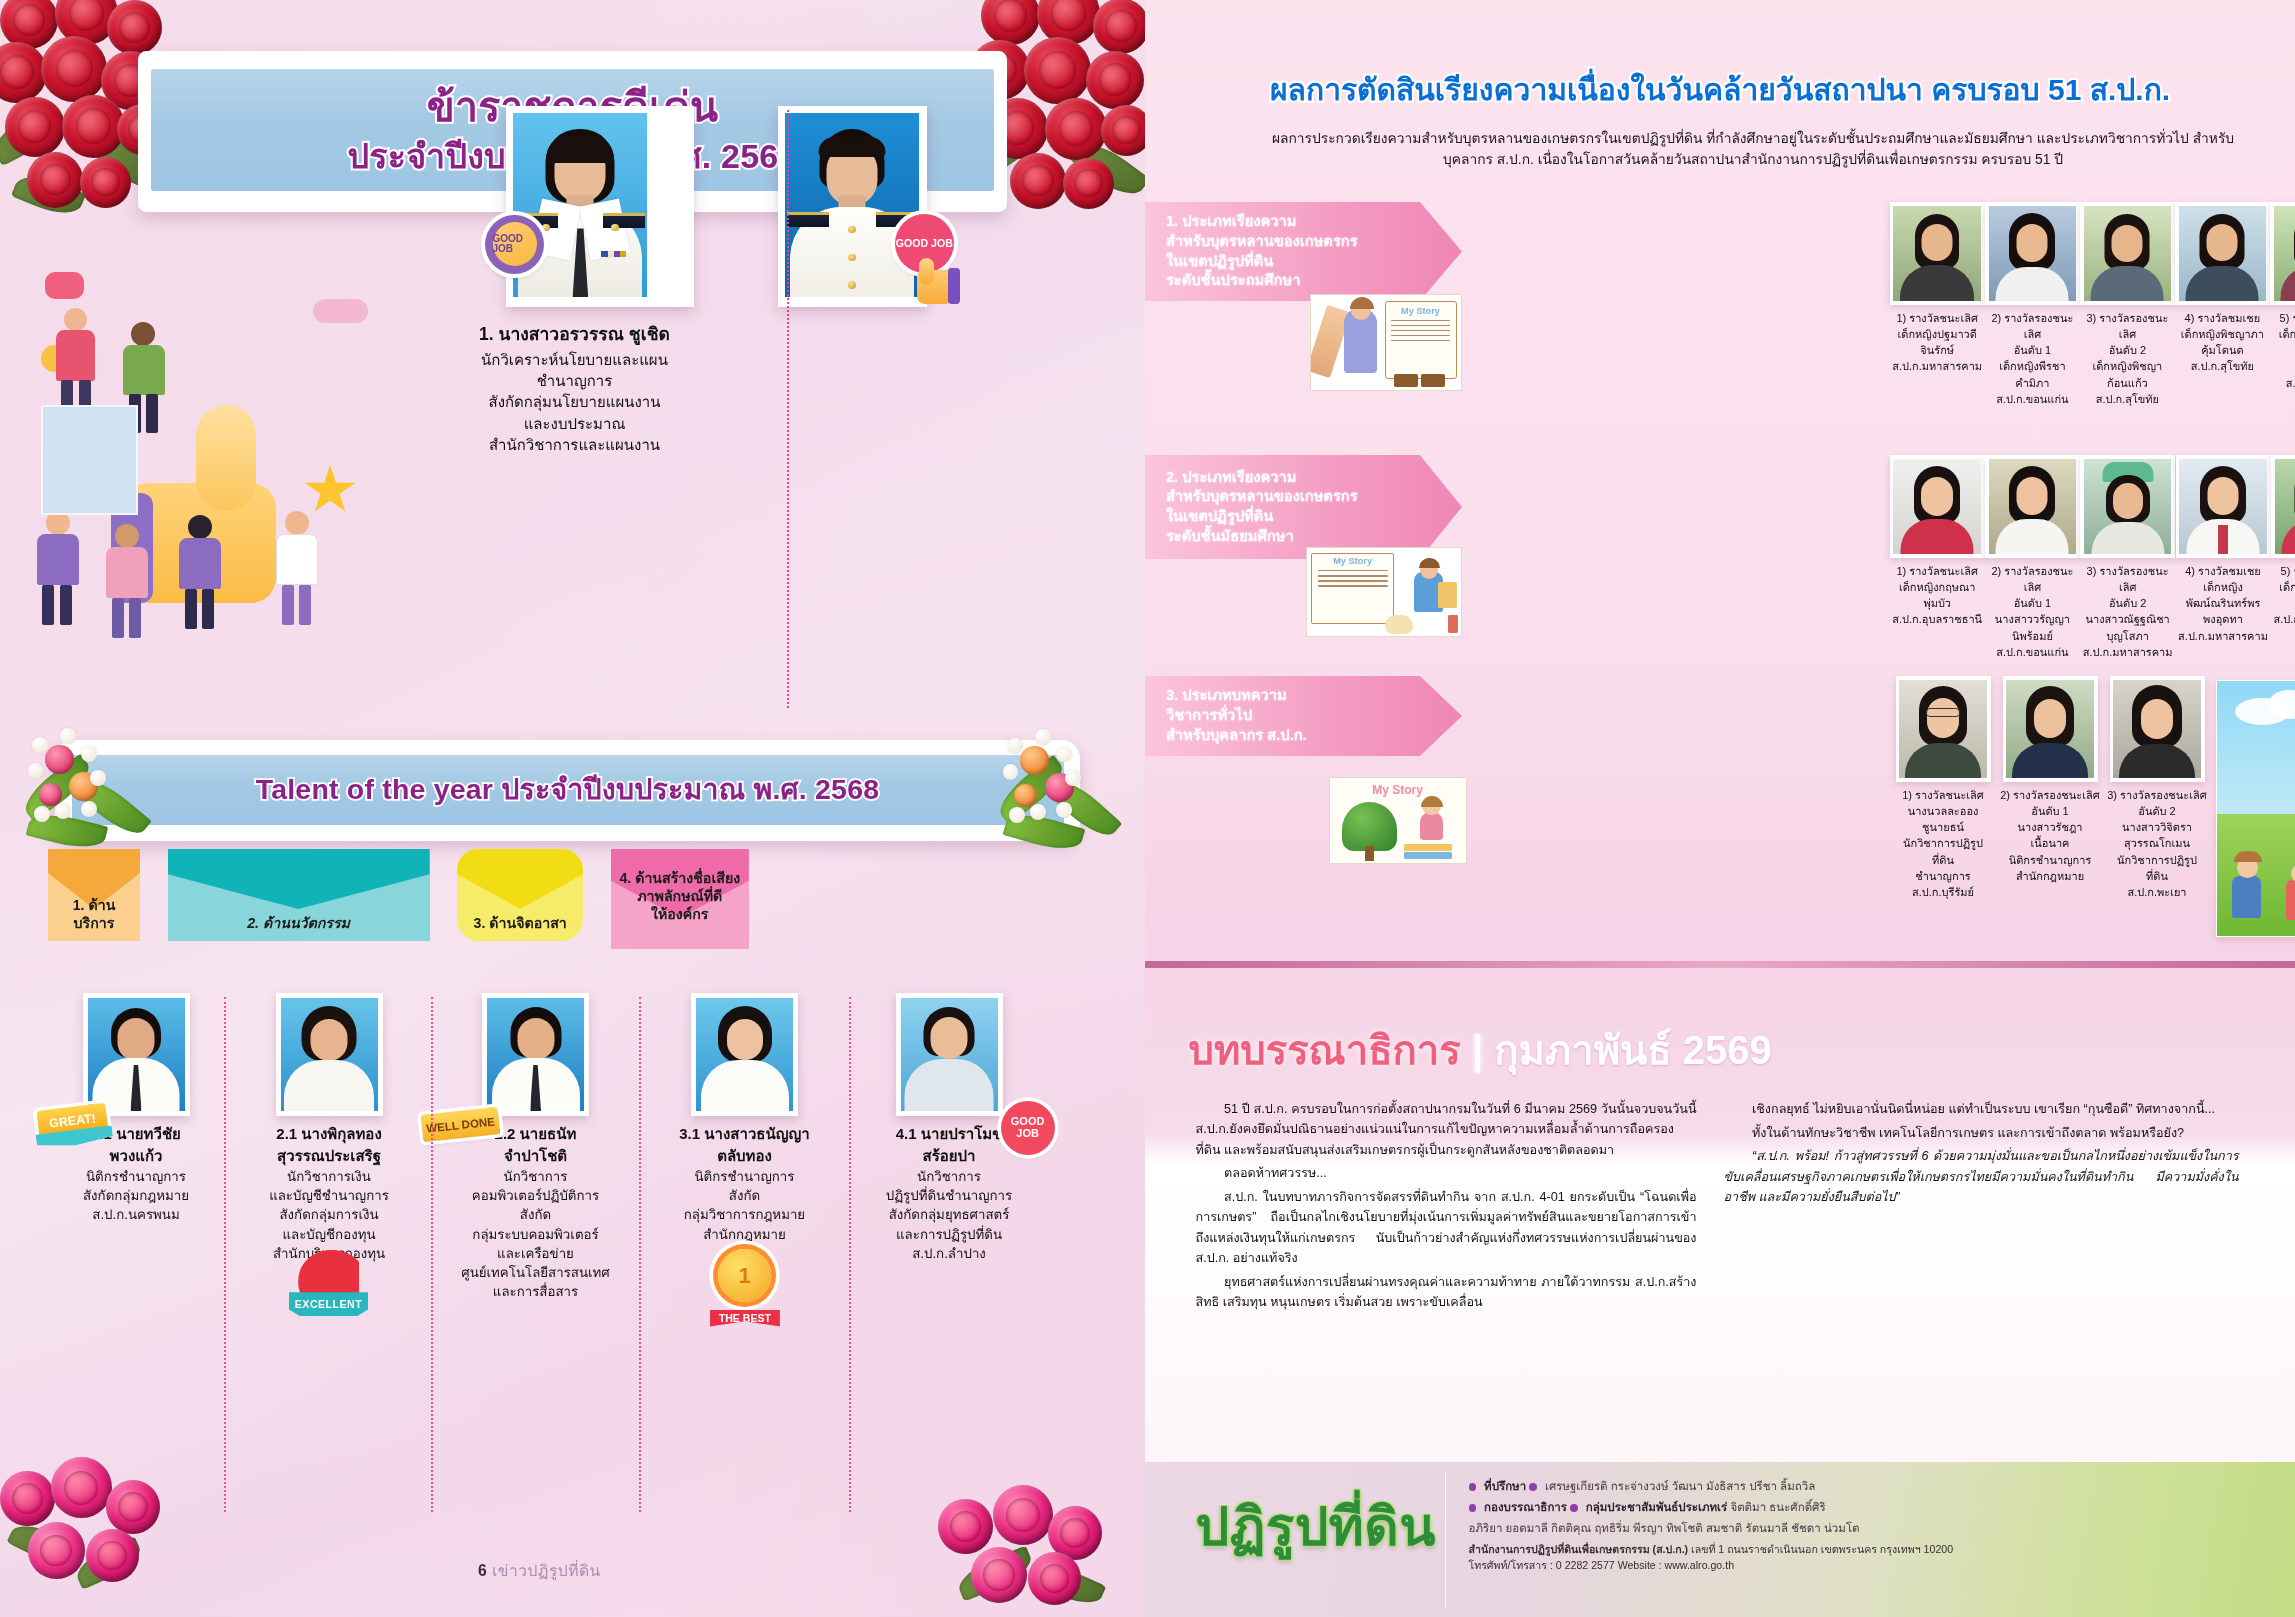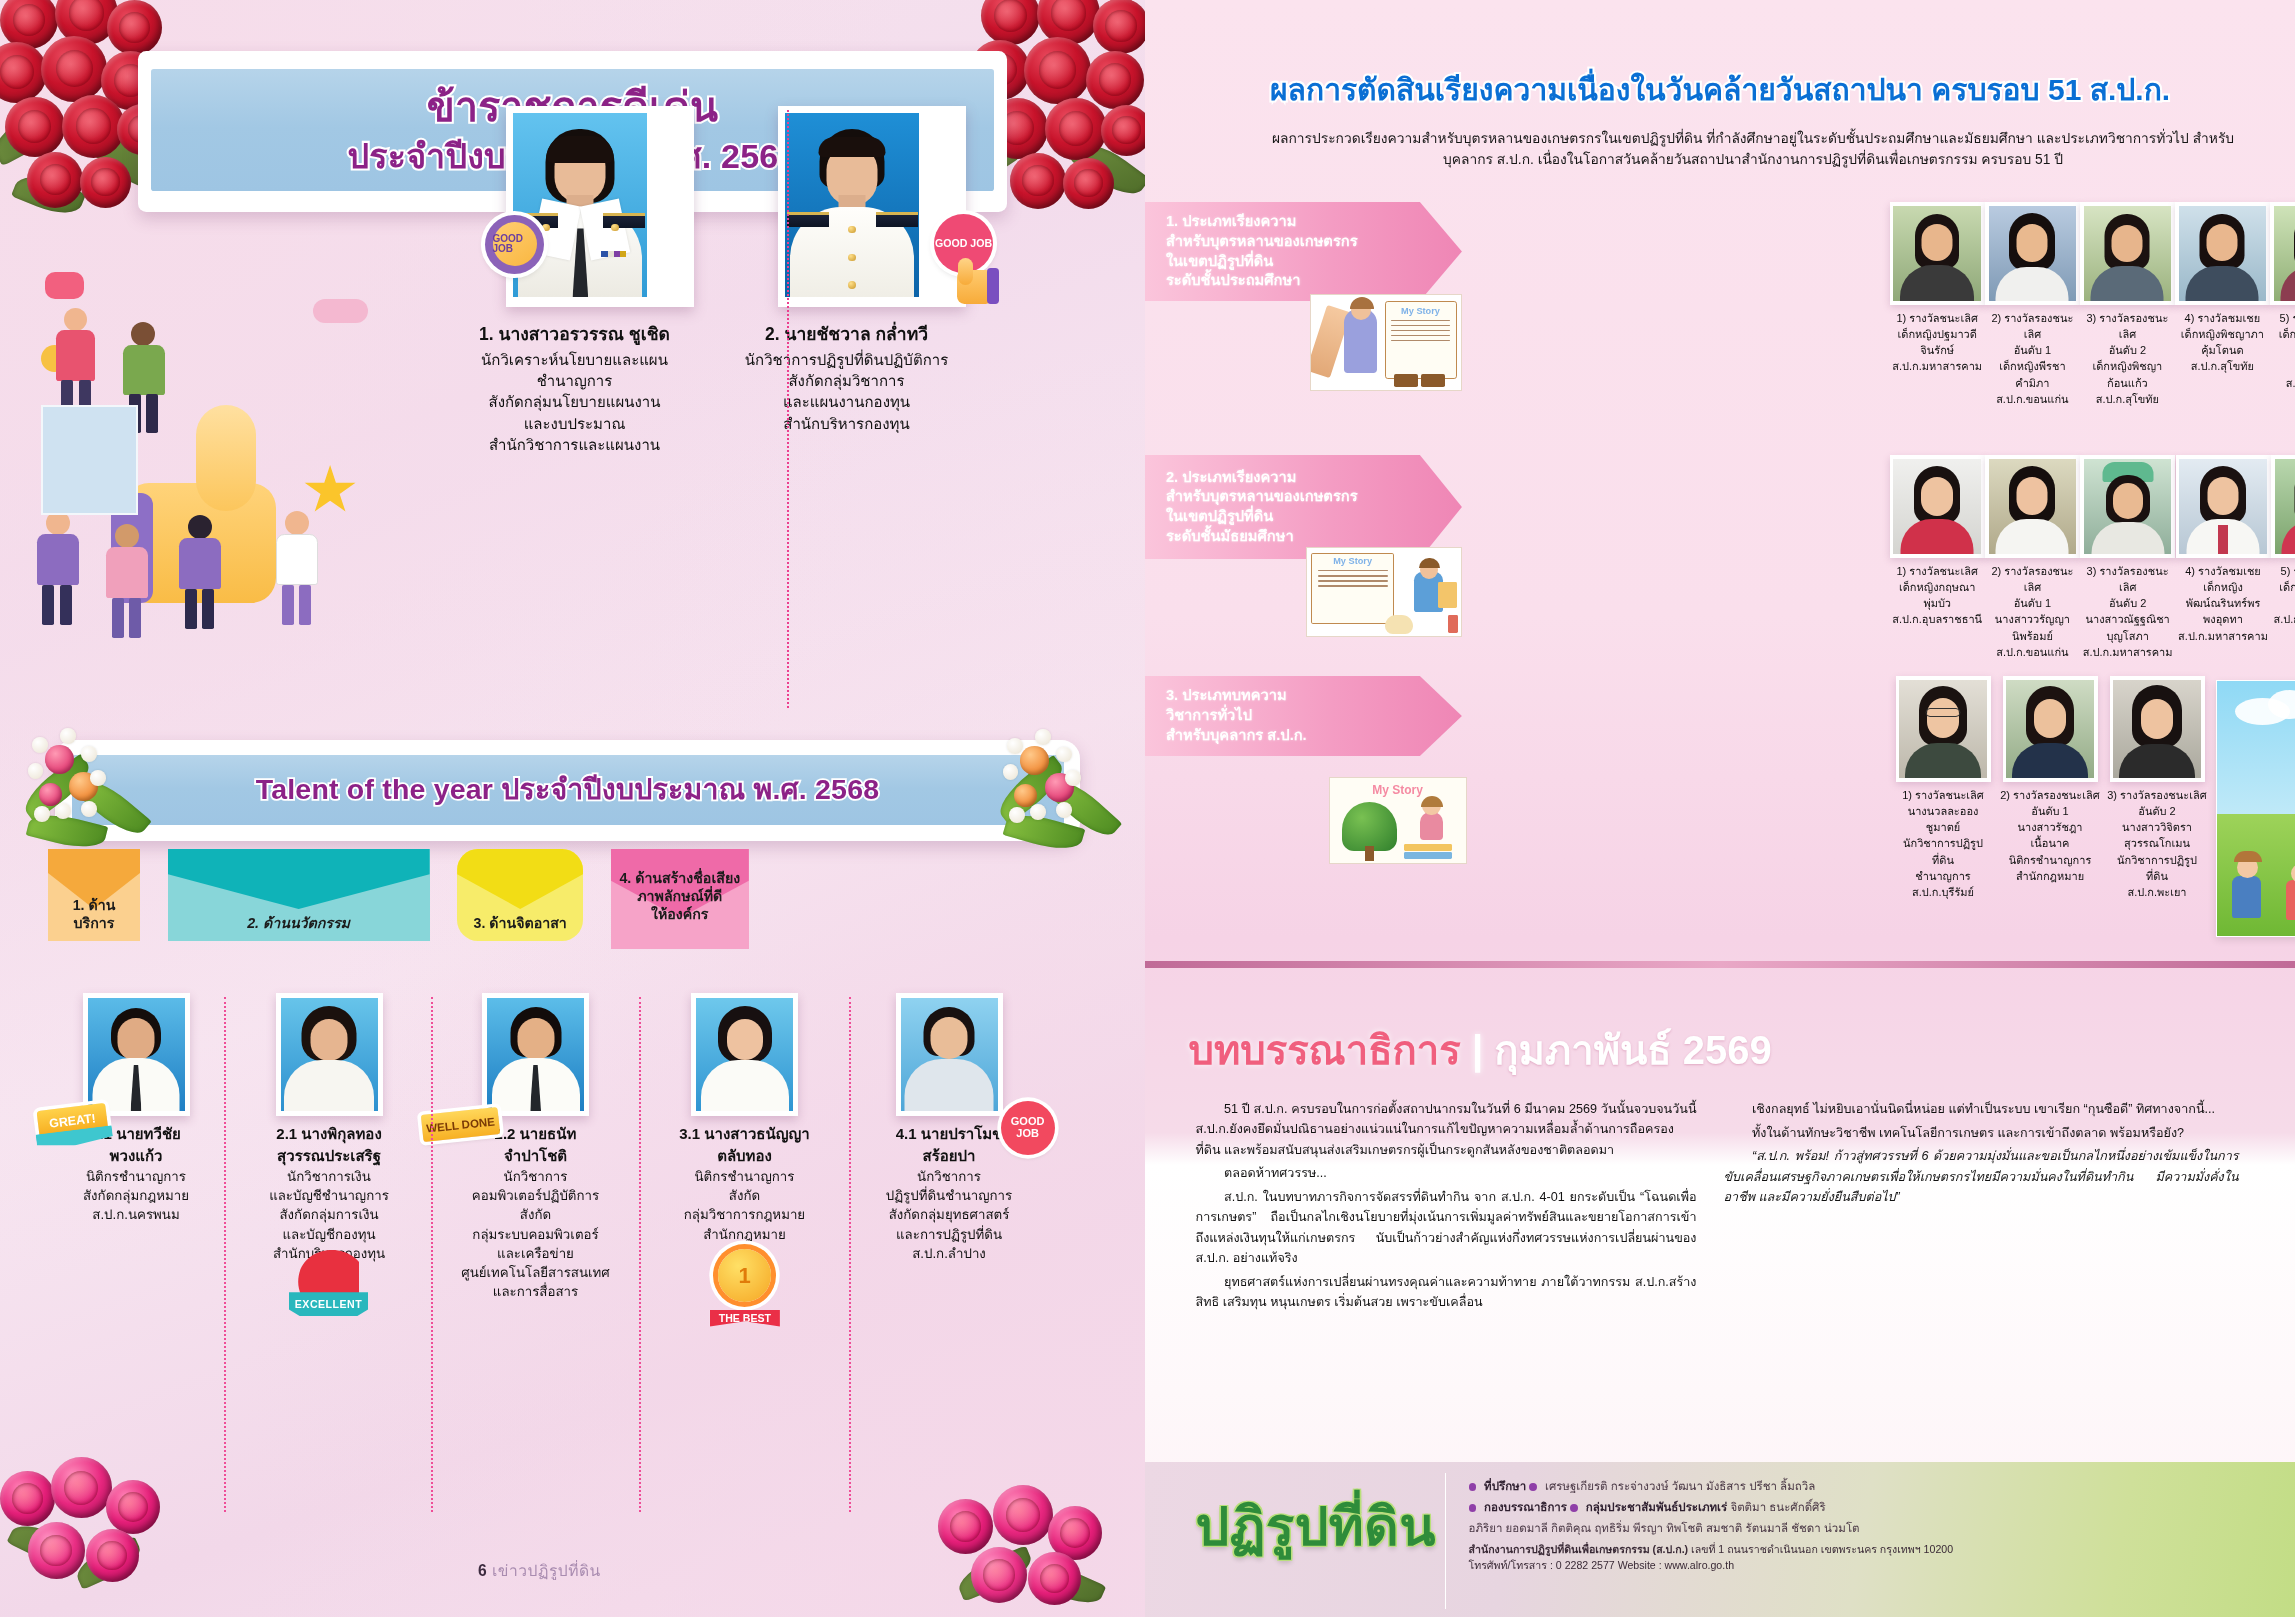--- a/index.html
+++ b/index.html
@@ -609,27 +609,20 @@
           </div>
           <div class="badge-goodjob-pink">
             <span>GOOD JOB</span>
           </div>
           <div class="thumbsup">
             <div class="fist"></div>
               <div class="thumb"></div>
               <div class="cuff"></div>
           </div>
         </div>
-        <div class="caption" style="margin-top:15.6px;margin-left:-51px;">
-          <span class="nm">2. นายชัชวาล กล่ำทวี</span>
-          <div>นักวิชาการปฏิรูปที่ดินปฏิบัติการ</div>
-          <div>สังกัดกลุ่มวิชาการ</div>
-          <div>และแผนงานกองทุน</div>
-          <div>สำนักบริหารกองทุน</div>
-        </div>
       </div>
     </div>
     <div class="vsep" style="left:787px;top:110px;height:598px;"></div>
 
     <div class="talent-banner-wrap" style="left:55px;top:740px;width:1025px;height:101px;">
       <div class="banner-shadow" style="border-radius:18.4px;"></div>
       <div class="banner-inner" style="left:16.5px;top:14.7px;right:16.5px;bottom:15.6px;">
         <div class="banner-title" style="font-size:28.5px;-webkit-text-stroke:3.7px #fff;">Talent of the year ประจำปีงบประมาณ พ.ศ. 2568</div>
       </div>
       <div class="bouquet" style="left:-32px;top:-21px;width:133px;height:152px;">
@@ -1056,21 +1049,21 @@
             <div class="inner" style="background:linear-gradient(180deg,#e3dfd6,#bdb8ab);">
           <div style="position:absolute;left:50%;transform:translateX(-50%);top:6.4px;width:48px;height:60px;border-radius:24px 24px 16.5px 16.5px;background:#1a1210;"></div>
           <div style="position:absolute;left:50%;transform:translateX(-50%);top:18.4px;width:32px;height:40px;border-radius:16.5px;background:#eec5a2;"></div>
           <div style="position:absolute;left:50%;transform:translateX(-50%);top:28.5px;width:35px;height:9.2px;border:1.8px solid #333;border-radius:4.6px;"></div>
           <div style="position:absolute;left:50%;transform:translateX(-50%);bottom:0;width:76px;height:35px;border-radius:32px 32px 0 0;background:#3d4a3f;"></div>
         </div>
           </div>
         <div class="kid-cap">
           <div>1) รางวัลชนะเลิศ</div>
           <div>นางนวลละออง</div>
-          <div>ชูมาตย์</div>
+          <div>ชูนายธน์</div>
           <div>นักวิชาการปฏิรูปที่ดิน</div>
           <div>ชำนาญการ</div>
           <div>ส.ป.ก.บุรีรัมย์</div>
         </div>
       </div>
       <div class="adult" style="width:107px;">
         <div class="adult-photo">
             <div class="inner" style="background:linear-gradient(180deg,#cfdcc4,#93ab86);">
           <div style="position:absolute;left:50%;transform:translateX(-50%);top:6.4px;width:48px;height:61px;border-radius:24px 24px 16.5px 16.5px;background:#1c1210;"></div>
           <div style="position:absolute;left:50%;transform:translateX(-50%);top:19.3px;width:32px;height:39px;border-radius:16.5px;background:#ecc19c;"></div>

